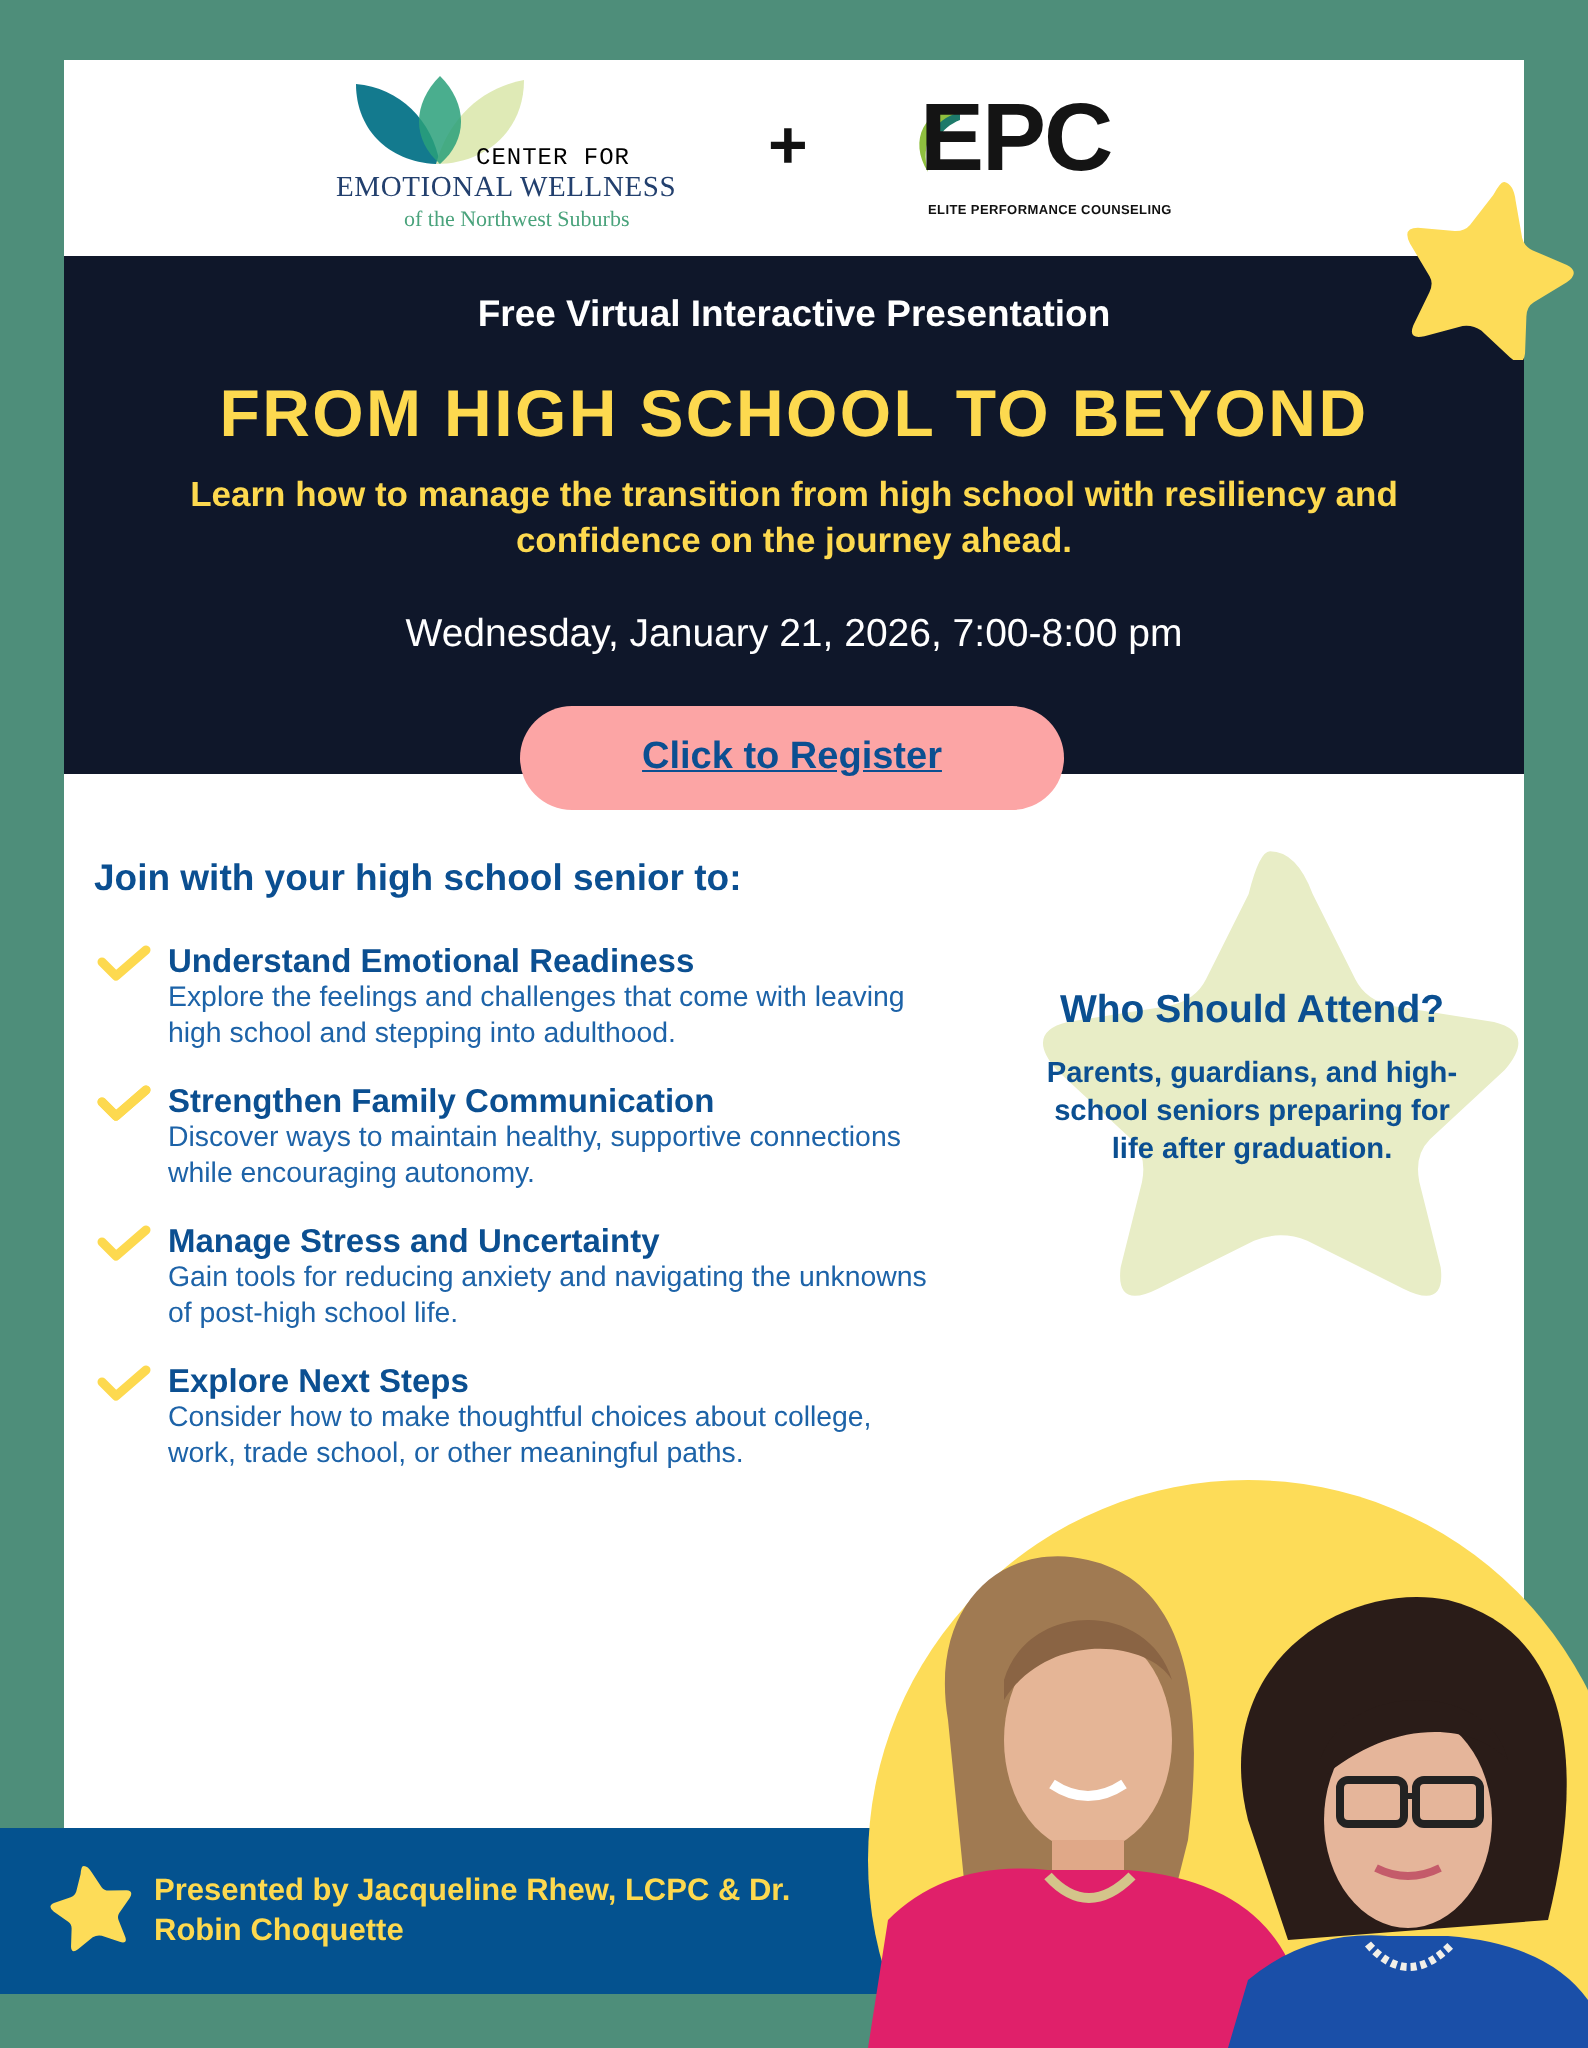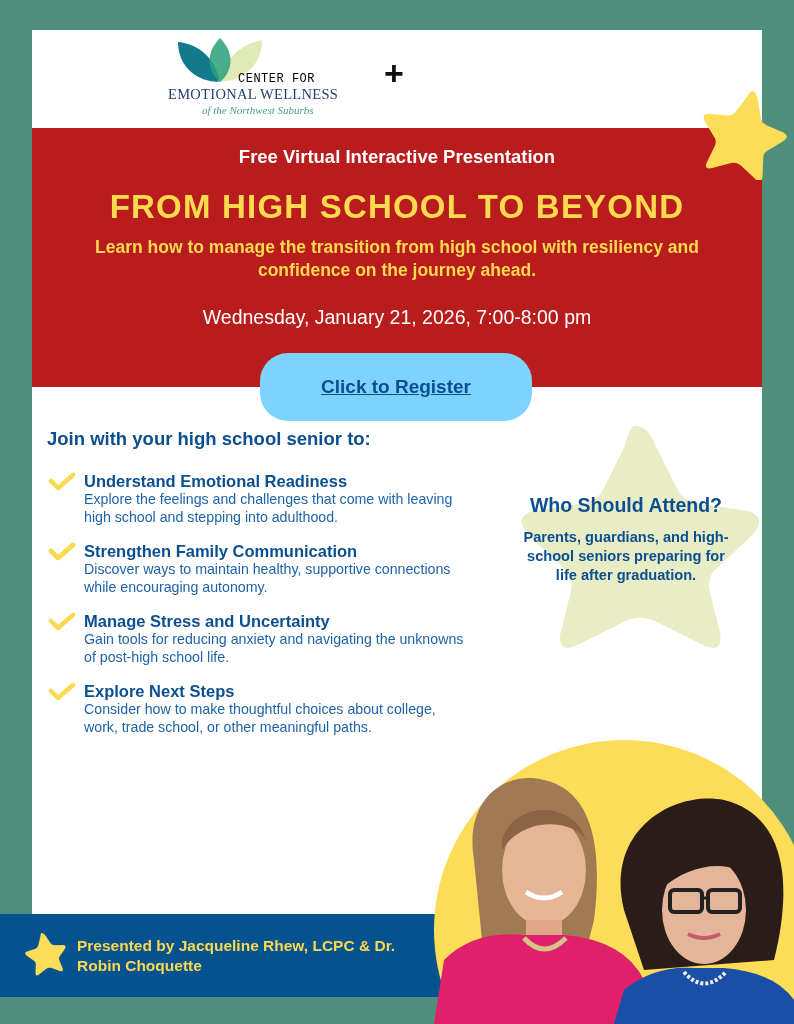--- a/index.html
+++ b/index.html
@@ -23,62 +23,62 @@
     font-family: Liberation Mono, monospace; font-size: 12px; color: #000000; letter-spacing: 0.5px;
     white-space: nowrap;
   }
   .cew-text2 {
     position: absolute; left: -4px; top: 50px;
     font-family: "Liberation Serif", serif; font-size: 14.5px; color: #23406e; letter-spacing: 0.3px;
     white-space: nowrap;
   }
   .cew-text3 {
     position: absolute; left: 30px; top: 68px;
-    font-family: "Liberation Serif", serif; font-style: italic; font-size: 11px; color: #4aa37c;
+    font-family: "Liberation Serif", serif; font-size: 11px; color: #4aa37c;
     white-space: nowrap;
   }
   .plus {
     position: absolute; left: 352px; top: 24px; font-size: 34px; font-weight: bold; color: #111;
   }
   .epc-logo { position: absolute; left: 420px; top: 12px; width: 140px; height: 80px; }
   .epc-mark {
     position: absolute; left: 8px; top: 4px;
     font-family: "Liberation Sans", sans-serif; font-weight: bold; font-size: 48px; color: #141414;
     letter-spacing: -1px; line-height: 1;
   }
   .epc-swoosh { position: absolute; left: 2px; top: 8px; width: 30px; height: 40px; }
   .epc-sub {
     position: absolute; left: 12px; top: 60px; font-size: 6.5px; font-weight: bold; color: #111;
     letter-spacing: 0.2px; white-space: nowrap;
   }
 
   .hero {
     position: absolute; left: 32px; top: 128px; width: 730px; height: 259px;
-    background: #b91c1c;
+    background: #0f172a;
     text-align: center;
   }
   .hero-kicker {
     position: absolute; left: 0; right: 0; top: 18px;
     color: #ffffff; font-weight: bold; font-size: 18.5px;
   }
   .hero-title {
     position: absolute; left: 0; right: 0; top: 60px;
     color: #fdd94f; font-weight: 900; font-size: 33px; letter-spacing: 1.2px;
   }
   .hero-sub {
     position: absolute; left: 40px; right: 40px; top: 108px;
     color: #fdd94f; font-weight: bold; font-size: 17.5px; line-height: 23px;
   }
   .hero-date {
     position: absolute; left: 0; right: 0; top: 178px;
     color: #ffffff; font-weight: normal; font-size: 19.5px;
   }
   .register-btn {
-    position: absolute; left: 260px; top: 353px; width: 272px; height: 68px;
-    background: #7dd3fc; border-radius: 28px;
+    position: absolute; left: 260px; top: 353px; width: 272px; height: 52px;
+    background: #fca5a5; border-radius: 28px;
     display: flex; align-items: center; justify-content: center;
     color: #0b4f91; font-weight: bold; font-size: 19px; text-decoration: underline;
     cursor: pointer;
   }
 
   .deco-star-top { position: absolute; left: 694px; top: 84px; width: 96px; height: 96px; }
 
   .join-heading {
     position: absolute; left: 47px; top: 428px;
     color: #0b4f91; font-weight: bold; font-size: 18.5px;
@@ -130,20 +130,28 @@
     <svg class="cew-leaves" viewBox="0 0 90 48">
       <path d="M2 6 C 2 30, 20 46, 44 46 C 40 24, 24 8, 2 6 Z" fill="#137a8e"></path>
       <path d="M86 4 C 86 30, 66 46, 42 46 C 48 24, 64 8, 86 4 Z" fill="#dfeab6"></path>
       <path d="M44 2 C 30 16, 30 34, 44 46 C 58 34, 58 16, 44 2 Z" fill="#2aa07a" opacity="0.85"></path>
     </svg>
     <div class="cew-text1">CENTER FOR</div>
     <div class="cew-text2">EMOTIONAL WELLNESS</div>
     <div class="cew-text3">of the Northwest Suburbs</div>
   </div>
   <div class="plus">+</div>
+  <div class="epc-logo">
+    <svg class="epc-swoosh" viewBox="0 0 30 40">
+      <path d="M28 2 C 8 4, 0 20, 10 36 C 6 22, 12 10, 28 6 Z" fill="#8fbf3f"></path>
+      <path d="M26 6 C 12 10, 6 22, 12 34 C 12 22, 16 14, 26 10 Z" fill="#1e7a6a"></path>
+    </svg>
+    <div class="epc-mark">EPC</div>
+    <div class="epc-sub">ELITE PERFORMANCE COUNSELING</div>
+  </div>
 </div>
 
 <div class="hero">
   <div class="hero-kicker">Free Virtual Interactive Presentation</div>
   <div class="hero-title">FROM HIGH SCHOOL TO BEYOND</div>
   <div class="hero-sub">Learn how to manage the transition from high school with resiliency and confidence on the journey ahead.</div>
   <div class="hero-date">Wednesday, January 21, 2026, 7:00-8:00 pm</div>
 </div>
 
 <svg class="deco-star-top" viewBox="0 0 100 100">

